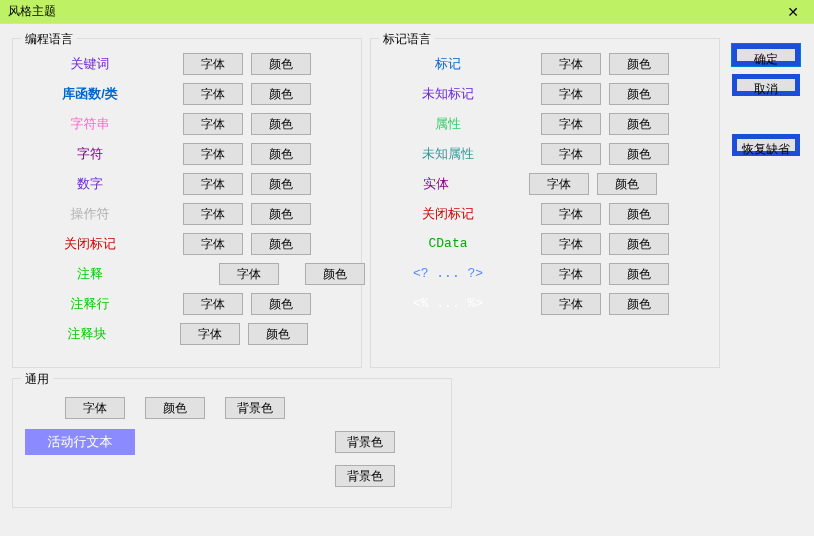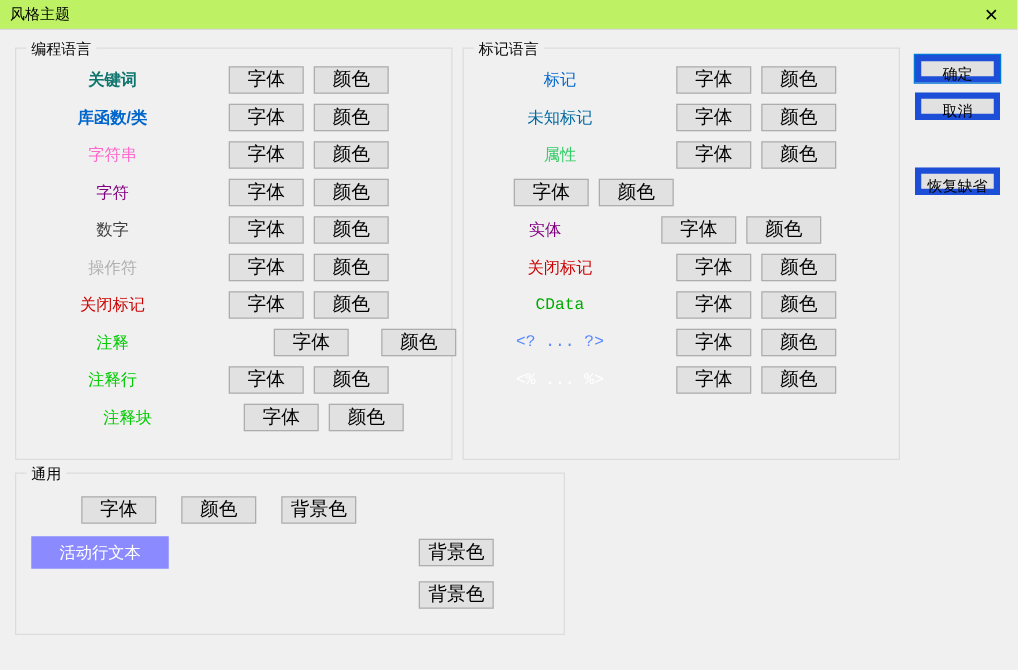--- a/index.html
+++ b/index.html
@@ -70,21 +70,21 @@
 .btn {
   display: inline-block;
   height: 22px;
   line-height: 20px;
   min-width: 60px;
   padding: 0 0;
   text-align: center;
   background: #e1e1e1;
   border: 1px solid #adadad;
   box-sizing: border-box;
-  font-size: 15px;
+  font-size: 12px;
   cursor: default;
   margin-left: 8px;
 }
 .btn:first-of-type { margin-left: 0; }
 .side-btn {
   position: absolute;
   width: 68px;
   height: 22px;
   line-height: 20px;
   text-align: center;
@@ -104,21 +104,21 @@
 <div class="titlebar">
   <span class="title">风格主题</span>
   <span class="close">✕</span>
 </div>
 
 <div class="client">
 
   <div class="groupbox" id="gb-prog" style="left:12px; top:14px; width:350px; height:330px;">
     <span class="legend">编程语言</span>
   <div class="row" style="left: 12px; top: 14px;">
-        <div class="label-cell" style="color: #0f766e; font-weight: bold;">关键词</div>
+        <div class="label-cell" style="color: #6d28d9; font-weight: normal;">关键词</div>
         <div style="width: 20px;"></div>
         <div class="btn">字体</div>
         <div class="btn">颜色</div>
       </div>
       <div class="row" style="left: 12px; top: 44px;">
         <div class="label-cell" style="color: rgb(0, 102, 204); font-weight: bold;">库函数/类</div>
         <div style="width: 20px;"></div>
         <div class="btn">字体</div>
         <div class="btn">颜色</div>
       </div>
@@ -128,21 +128,21 @@
         <div class="btn">字体</div>
         <div class="btn">颜色</div>
       </div>
       <div class="row" style="left: 12px; top: 104px;">
         <div class="label-cell" style="color: rgb(128, 0, 128);">字符</div>
         <div style="width: 20px;"></div>
         <div class="btn">字体</div>
         <div class="btn">颜色</div>
       </div>
       <div class="row" style="left: 12px; top: 134px;">
-        <div class="label-cell" style="color: #404040;">数字</div>
+        <div class="label-cell" style="color: #6d28d9;">数字</div>
         <div style="width: 20px;"></div>
         <div class="btn">字体</div>
         <div class="btn">颜色</div>
       </div>
       <div class="row" style="left: 12px; top: 164px;">
         <div class="label-cell" style="color: rgb(176, 176, 176);">操作符</div>
         <div style="width: 20px;"></div>
         <div class="btn">字体</div>
         <div class="btn">颜色</div>
       </div>
@@ -157,49 +157,50 @@
         <div style="width: 20px;"></div>
         <div class="btn">字体</div>
         <div class="btn">颜色</div>
       </div>
       <div class="row" style="left: 12px; top: 254px;">
         <div class="label-cell" style="color: rgb(0, 204, 0);">注释行</div>
         <div style="width: 20px;"></div>
         <div class="btn">字体</div>
         <div class="btn">颜色</div>
       </div>
-      <div class="row" style="left: 24px; top: 284px;">
+      <div class="row" style="left: 9px; top: 284px;">
         <div class="label-cell" style="color: rgb(0, 204, 0);">注释块</div>
         <div style="width: 20px;"></div>
         <div class="btn">字体</div>
         <div class="btn">颜色</div>
       </div>
     </div>
 
   <div class="groupbox" id="gb-mark" style="left:370px; top:14px; width:350px; height:330px;">
     <span class="legend">标记语言</span>
   <div class="row" style="left: 12px; top: 14px;">
         <div class="label-cell" style="color: rgb(0, 102, 204);">标记</div>
         <div style="width: 20px;"></div>
         <div class="btn">字体</div>
         <div class="btn">颜色</div>
       </div>
       <div class="row" style="left: 12px; top: 44px;">
-        <div class="label-cell" style="color: #0369a1;">未知标记</div>
+        <div class="label-cell" style="color: #6d28d9;">未知标记</div>
         <div style="width: 20px;"></div>
         <div class="btn">字体</div>
         <div class="btn">颜色</div>
       </div>
       <div class="row" style="left: 12px; top: 74px;">
         <div class="label-cell" style="color: rgb(51, 204, 102);">属性</div>
         <div style="width: 20px;"></div>
         <div class="btn">字体</div>
         <div class="btn">颜色</div>
       </div>
       <div class="row" style="left: 12px; top: 104px;">
+        <div class="label-cell" style="color: rgb(51, 153, 153);">未知属性</div>
         <div style="width: 20px;"></div>
         <div class="btn">字体</div>
         <div class="btn">颜色</div>
       </div>
       <div class="row" style="left: 0; top: 134px;">
         <div class="label-cell" style="color: rgb(128, 0, 128);">实体</div>
         <div style="width: 20px;"></div>
         <div class="btn">字体</div>
         <div class="btn">颜色</div>
       </div>

